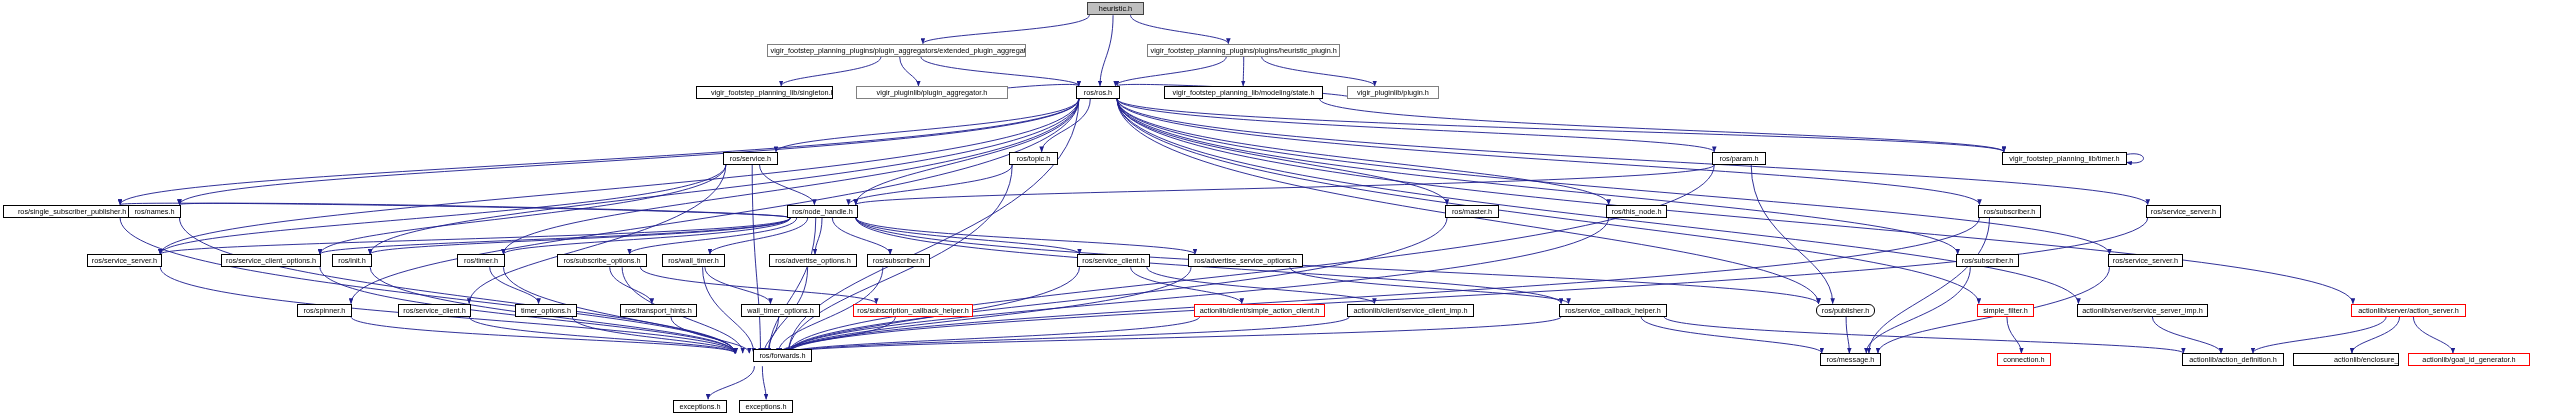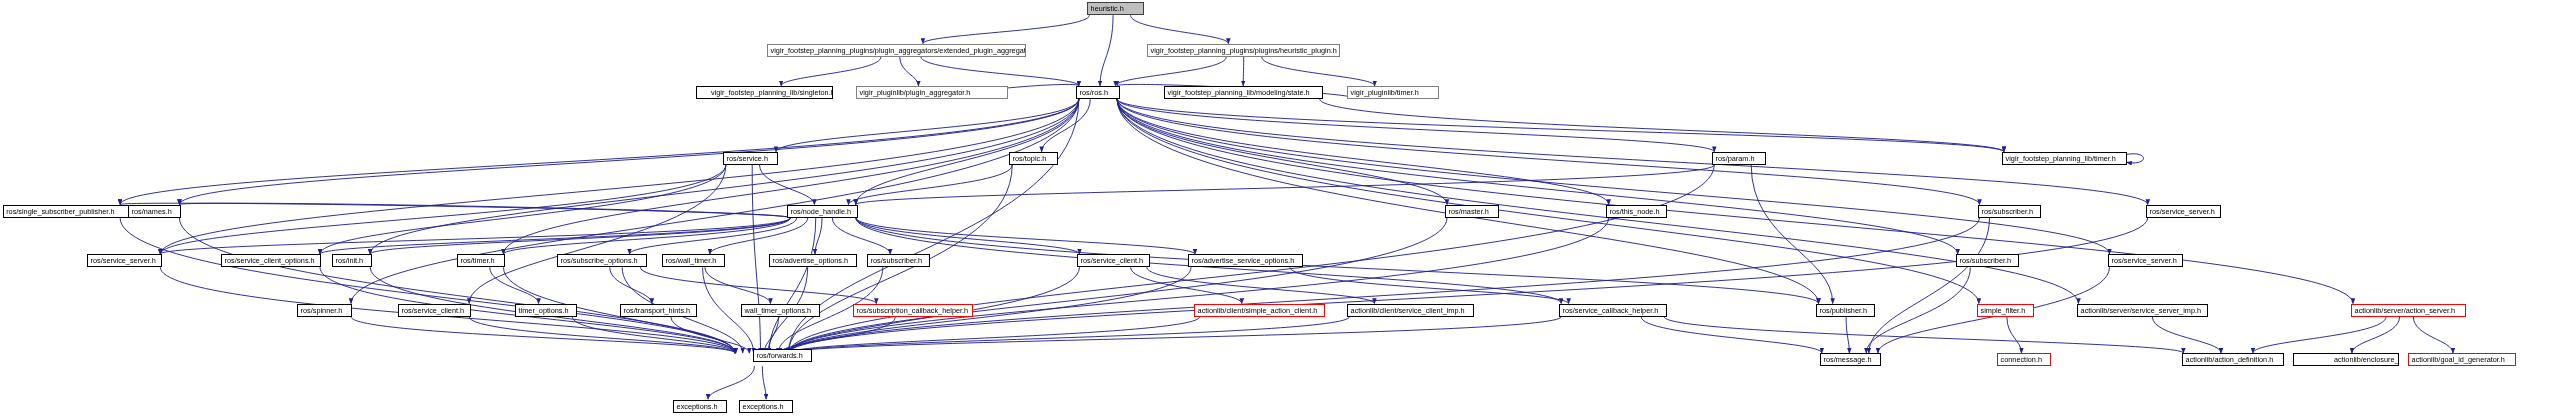--- a/index.html
+++ b/index.html
@@ -25,20 +25,21 @@
   }
   .gnode {
     position: absolute;
     box-sizing: border-box;
     height: 13.2px;
     line-height: 12px;
     border: 0.7px solid #000000;
     background: #ffffff;
     color: #000000;
     font-size: 7.3px;
+    text-align: center;
     white-space: nowrap;
     padding: 0 2.6px;
     overflow: hidden;
     z-index: 5;
   }
   .gnode.root {
     background: #bfbfbf;
     border: 0.7px solid #404040;
   }
   .gnode.red {
@@ -167,21 +168,21 @@
       </g>
   </svg>
   <div id="node-layer">
       <div class="gnode root" style="left: 1087px; top: 2px; width: 57px;">heuristic.h</div>
       <div class="gnode grey-border" style="left: 767px; top: 44px; width: 259px;">vigir_footstep_planning_plugins/plugin_aggregators/extended_plugin_aggregator.h</div>
       <div class="gnode grey-border" style="left: 1147px; top: 44px; width: 193px;">vigir_footstep_planning_plugins/plugins/heuristic_plugin.h</div>
       <div class="gnode" style="left: 696px; top: 86px; width: 137px; padding-left: 14px;">vigir_footstep_planning_lib/singleton.h</div>
       <div class="gnode grey-border" style="left: 856px; top: 86px; width: 152px;">vigir_pluginlib/plugin_aggregator.h</div>
       <div class="gnode" style="left: 1076px; top: 86px; width: 44px;">ros/ros.h</div>
       <div class="gnode" style="left: 1164px; top: 86px; width: 159px;">vigir_footstep_planning_lib/modeling/state.h</div>
-      <div class="gnode grey-border" style="left: 1347px; top: 86px; width: 92px;">vigir_pluginlib/timer.h</div>
+      <div class="gnode grey-border" style="left: 1347px; top: 86px; width: 92px;">vigir_pluginlib/plugin.h</div>
       <div class="gnode" style="left: 723px; top: 152px; width: 55px;">ros/service.h</div>
       <div class="gnode" style="left: 1009px; top: 152px; width: 49px;">ros/topic.h</div>
       <div class="gnode" style="left: 1712px; top: 152px; width: 54px;">ros/param.h</div>
       <div class="gnode" style="left: 2002px; top: 152px; width: 125px;">vigir_footstep_planning_lib/timer.h</div>
       <div class="gnode" style="left: 2.6px; top: 205px; width: 139px;">ros/single_subscriber_publisher.h</div>
       <div class="gnode" style="left: 128px; top: 205px; width: 53px;">ros/names.h</div>
       <div class="gnode" style="left: 787px; top: 205px; width: 71px;">ros/node_handle.h</div>
       <div class="gnode" style="left: 1445px; top: 205px; width: 54px;">ros/master.h</div>
       <div class="gnode" style="left: 1606px; top: 205px; width: 61px;">ros/this_node.h</div>
       <div class="gnode" style="left: 1978px; top: 205px; width: 63px;">ros/subscriber.h</div>
@@ -200,27 +201,27 @@
       <div class="gnode" style="left: 2108px; top: 254px; width: 75px;">ros/service_server.h</div>
       <div class="gnode" style="left: 297px; top: 304px; width: 55px;">ros/spinner.h</div>
       <div class="gnode" style="left: 398px; top: 304px; width: 73px;">ros/service_client.h</div>
       <div class="gnode" style="left: 515px; top: 304px; width: 62px;">timer_options.h</div>
       <div class="gnode" style="left: 620px; top: 304px; width: 77px;">ros/transport_hints.h</div>
       <div class="gnode" style="left: 741px; top: 304px; width: 79px;">wall_timer_options.h</div>
       <div class="gnode red" style="left: 853px; top: 304px; width: 120px;">ros/subscription_callback_helper.h</div>
       <div class="gnode red" style="left: 1194px; top: 304px; width: 131px;">actionlib/client/simple_action_client.h</div>
       <div class="gnode" style="left: 1347px; top: 304px; width: 127px;">actionlib/client/service_client_imp.h</div>
       <div class="gnode" style="left: 1559px; top: 304px; width: 108px;">ros/service_callback_helper.h</div>
-      <div class="gnode" style="left: 1816px; top: 304px; width: 59px;">ros/publisher.h</div>
+      <div class="gnode" style="left: 1816px; top: 304px; width: 59px; border-radius: 6px;">ros/publisher.h</div>
       <div class="gnode red" style="left: 1977px; top: 304px; width: 57px;">simple_filter.h</div>
       <div class="gnode" style="left: 2077px; top: 304px; width: 131px;">actionlib/server/service_server_imp.h</div>
       <div class="gnode red" style="left: 2351px; top: 304px; width: 115px;">actionlib/server/action_server.h</div>
       <div class="gnode" style="left: 732px; top: 349px; width: 59px; margin-left: 21px;">ros/forwards.h</div>
       <div class="gnode" style="left: 1820px; top: 353px; width: 61px;">ros/message.h</div>
       <div class="gnode red" style="left: 1997px; top: 353px; width: 54px;">connection.h</div>
       <div class="gnode" style="left: 2182px; top: 353px; width: 102px;">actionlib/action_definition.h</div>
       <div class="gnode" style="left: 2293px; top: 353px; width: 106px; padding-left: 40px;">actionlib/enclosure_deleter.h</div>
-      <div class="gnode red" style="left: 2408px; top: 353px; width: 108px;">actionlib/goal_id_generator.h</div>
+      <div class="gnode red" style="left: 2408px; top: 353px; width: 122px;">actionlib/goal_id_generator.h</div>
       <div class="gnode" style="left: 673px; top: 400px; width: 54px;">exceptions.h</div>
       <div class="gnode" style="left: 739px; top: 400px; width: 54px;">exceptions.h</div>
     </div>
 </div>
 
 
 </body></html>

